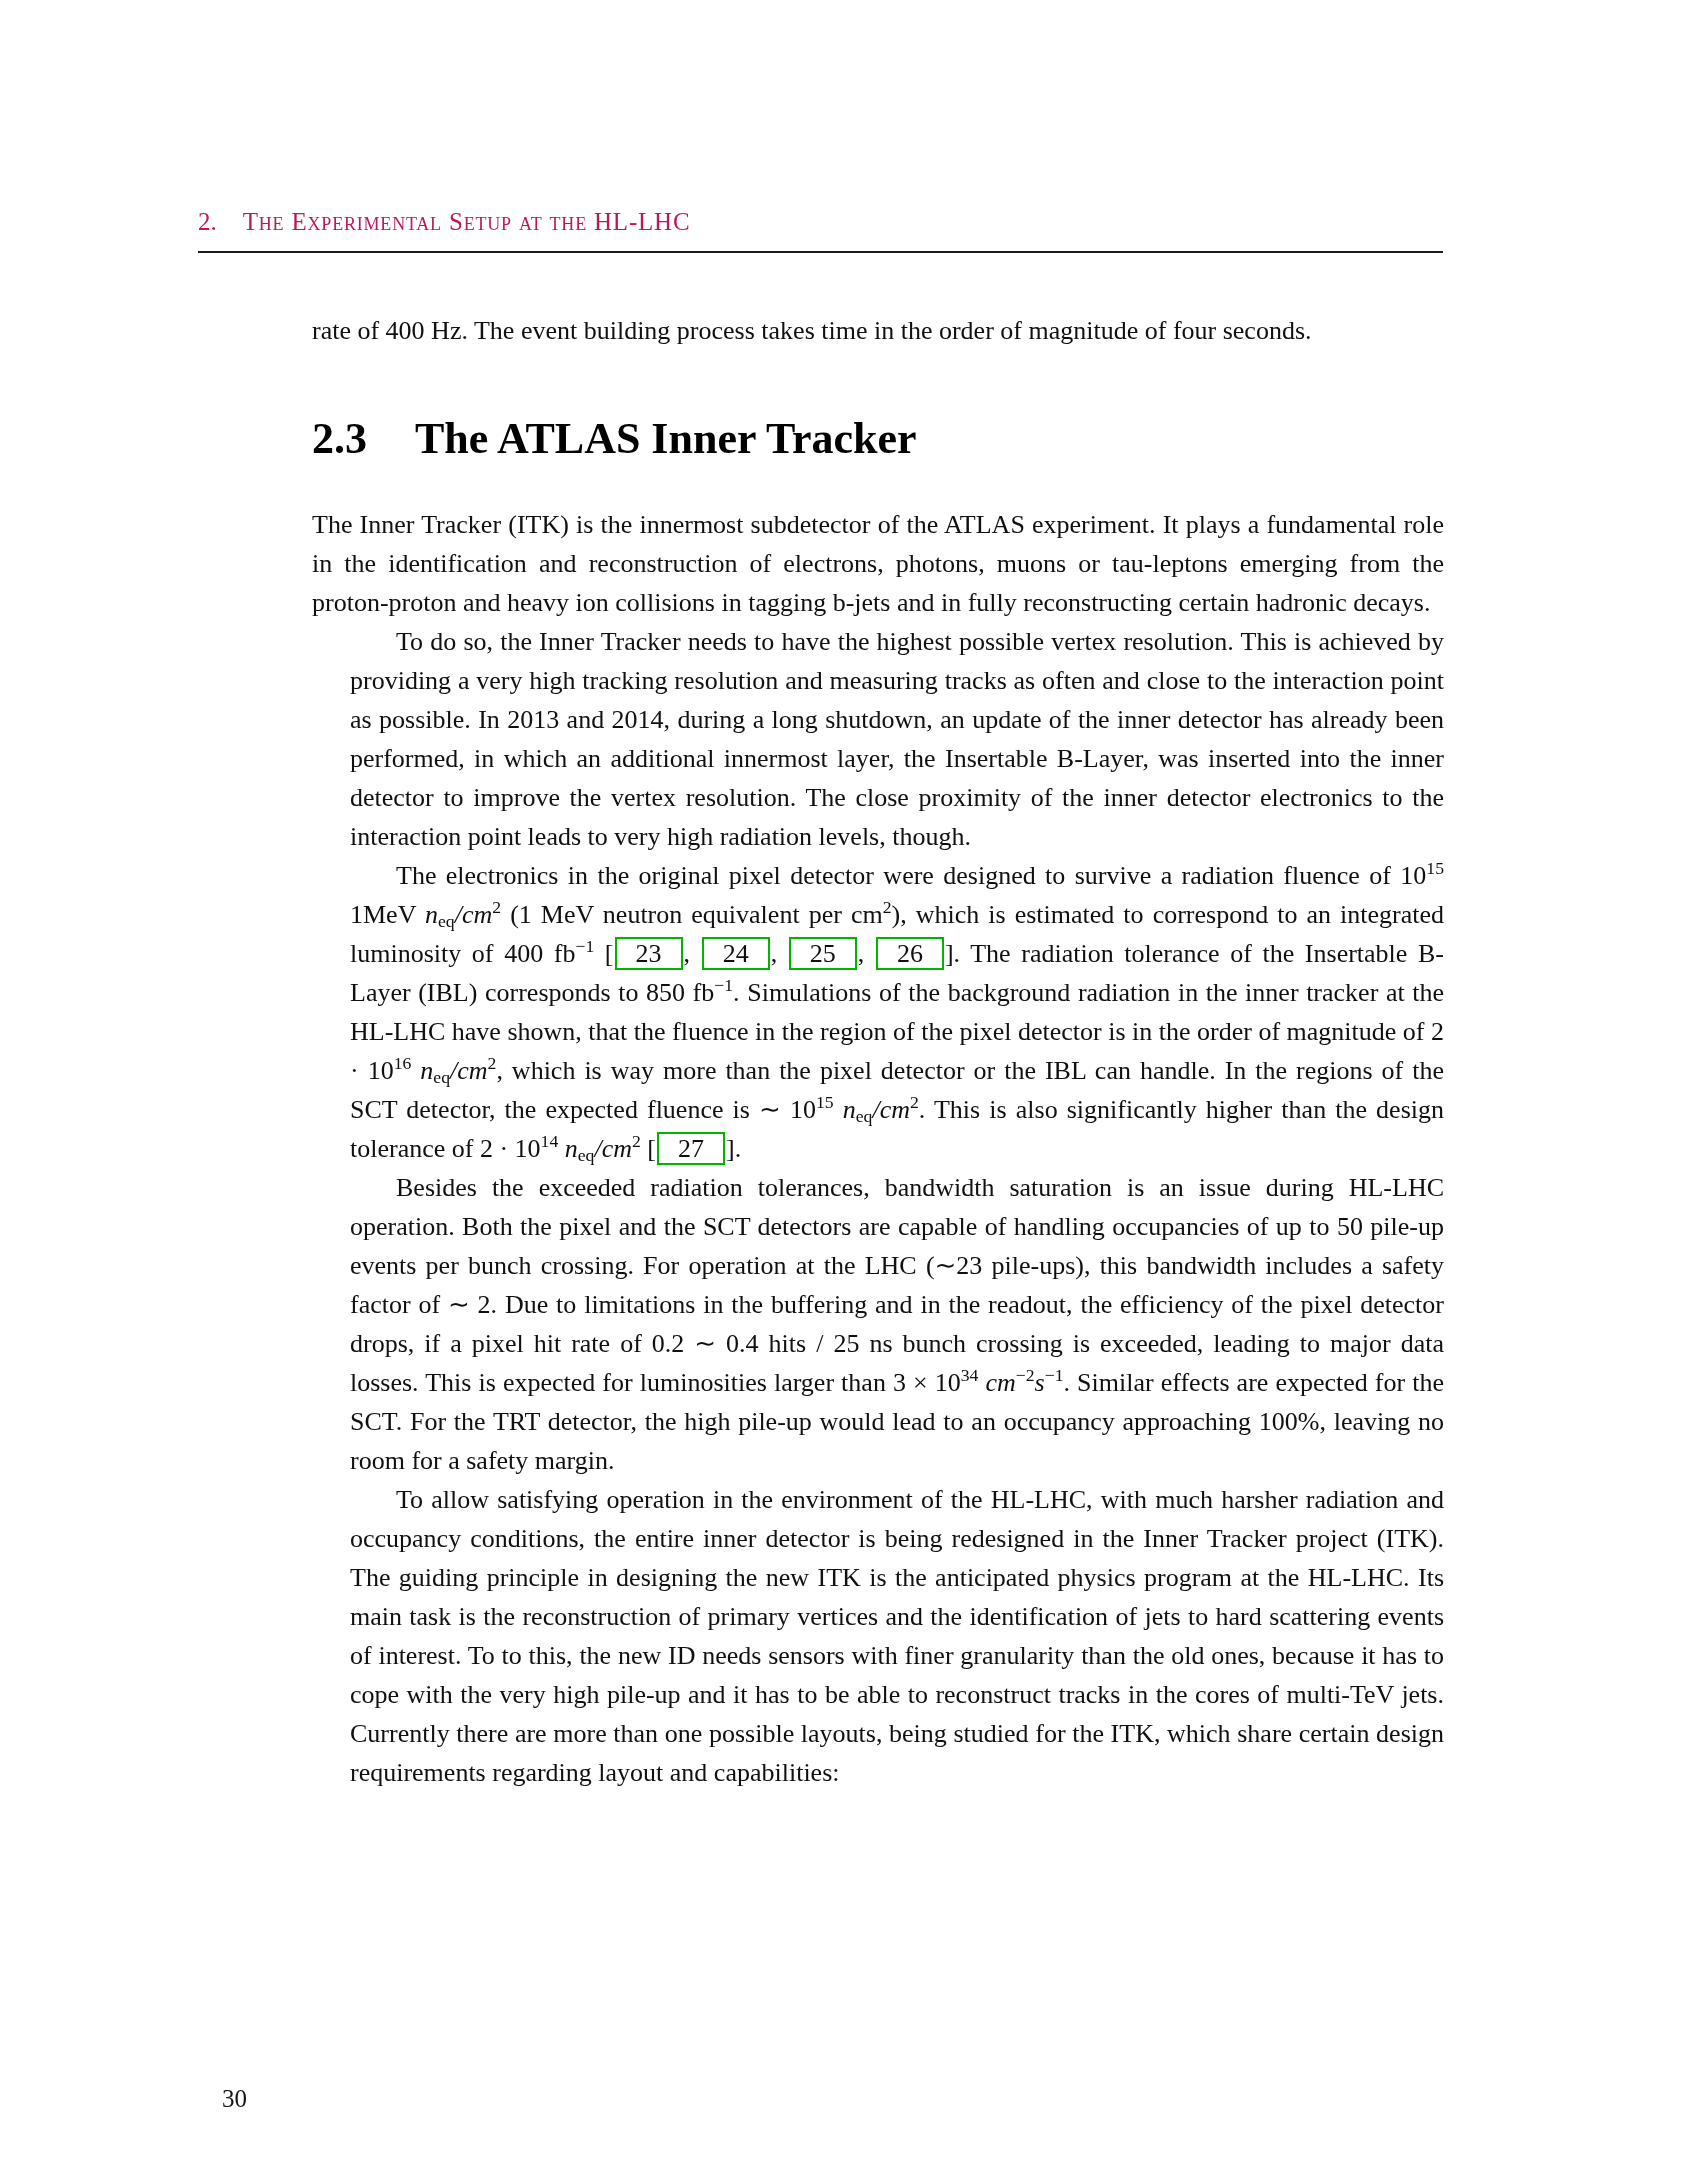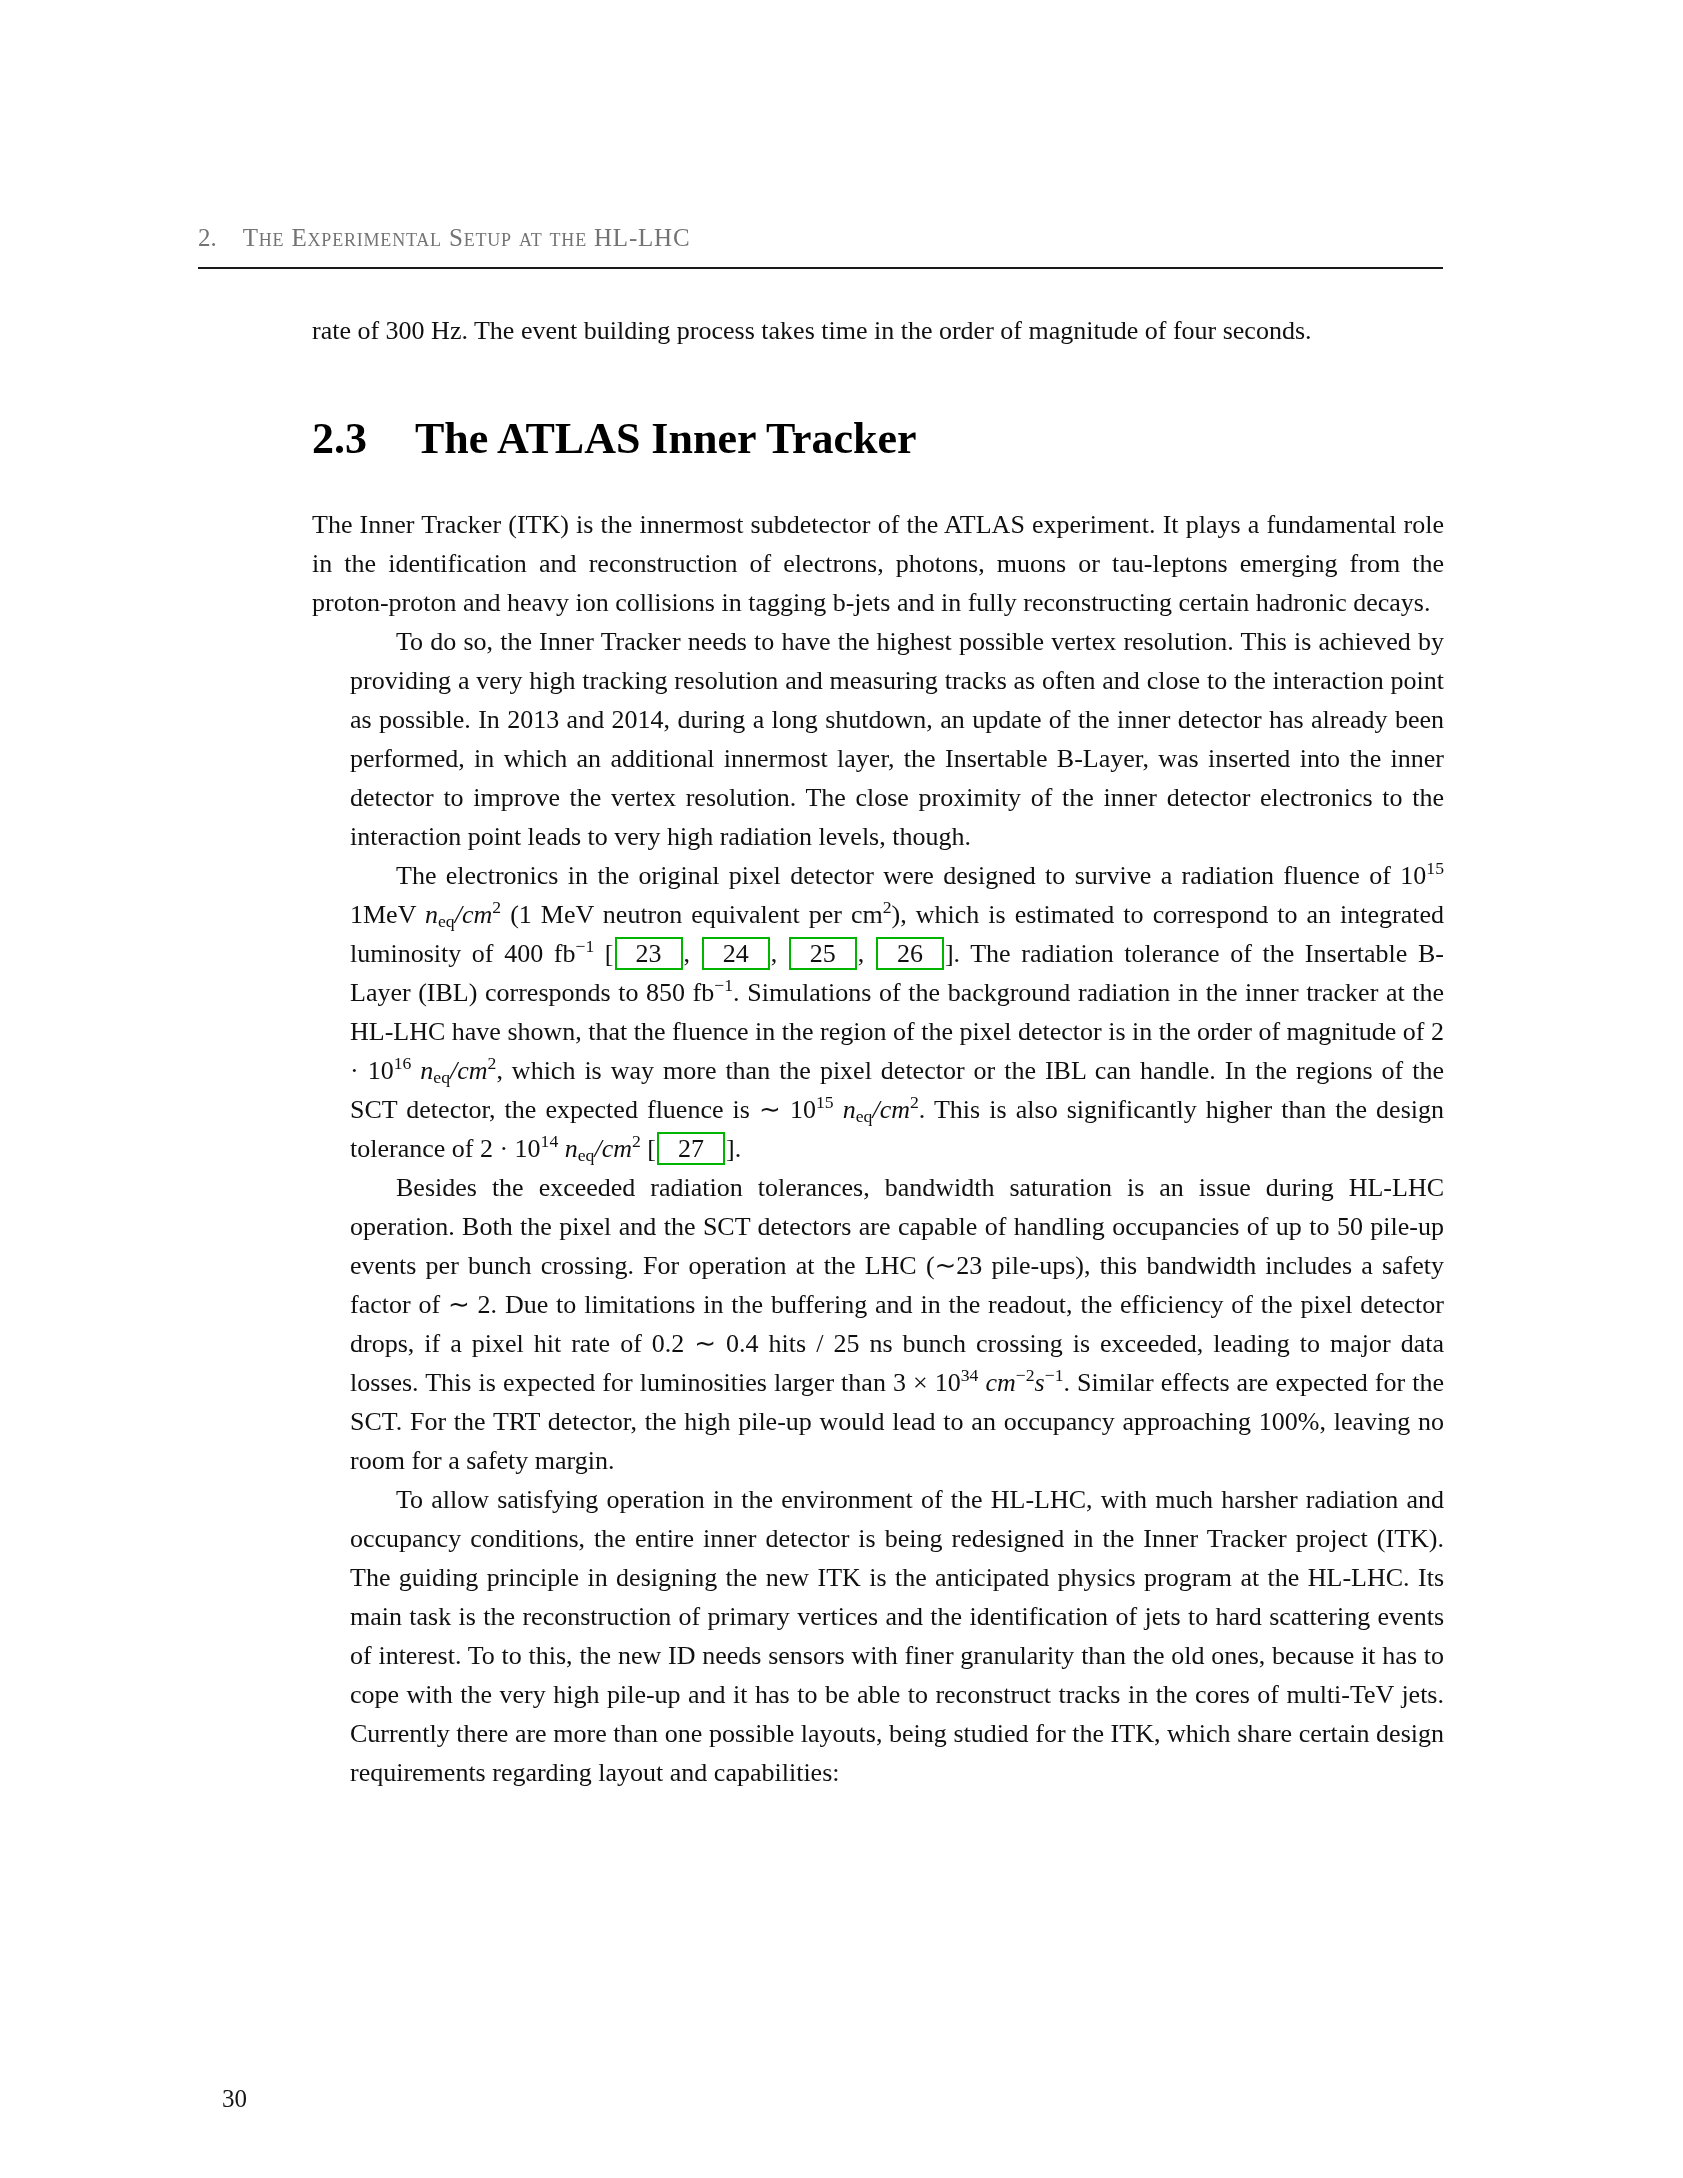--- a/index.html
+++ b/index.html
@@ -9,24 +9,24 @@
     width:1683px; height:2178px;
     position:relative;
     font-family:"Liberation Serif", serif;
     color:#101010;
     overflow:hidden;
   }
 
   
   .running-head {
     position:absolute;
-    left:198px; top:224px;
+    left:198px; top:208px;
     width:1245px;
     font-size:25px;
-    color:#737373;
+    color:#be185d;
   }
   .chap-num { margin-right:26px; }
   .chap-title {
     font-variant:small-caps;
     letter-spacing:0.8px;
   }
   .head-rule {
     margin-top:15px;
     height:2px;
     background:#1a1a1a;
@@ -93,21 +93,21 @@
 
 <header class="running-head">
   <div class="head-line">
     <span class="chap-num">2.</span><span class="chap-title">The Experimental Setup at the HL-LHC</span>
   </div>
   <div class="head-rule"></div>
 </header>
 
 <main class="content">
   <div>
-      <p class="para">rate of 300 Hz. The event building process takes time in the order of magnitude of four seconds.</p>
+      <p class="para">rate of 400 Hz. The event building process takes time in the order of magnitude of four seconds.</p>
     </div>
 
   <h2 class="section-heading">
     <span class="sec-num">2.3</span><span class="sec-title">The ATLAS Inner Tracker</span>
   </h2>
 
   <div>
       <p class="para">The Inner Tracker (ITK) is the innermost subdetector of the ATLAS experiment. It plays a fundamental role in the identification and reconstruction of electrons, photons, muons or tau-leptons emerging from the proton-proton and heavy ion collisions in tagging b-jets and in fully reconstructing certain hadronic decays.</p>
       <p class="para indent">To do so, the Inner Tracker needs to have the highest possible vertex resolution. This is achieved by providing a very high tracking resolution and measuring tracks as often and close to the interaction point as possible. In 2013 and 2014, during a long shutdown, an update of the inner detector has already been performed, in which an additional innermost layer, the Insertable B-Layer, was inserted into the inner detector to improve the vertex resolution. The close proximity of the inner detector electronics to the interaction point leads to very high radiation levels, though.</p>
       <p class="para indent">The electronics in the original pixel detector were designed to survive a radiation fluence of 10<sup>15</sup> 1MeV <span class="it">n</span><sub>eq</sub><span class="it">/cm</span><sup>2</sup> (1 MeV neutron equivalent per cm<sup>2</sup>), which is estimated to correspond to an integrated luminosity of 400 fb<sup>−1</sup> [<span class="cite">23</span>, <span class="cite">24</span>, <span class="cite">25</span>, <span class="cite">26</span>]. The radiation tolerance of the Insertable B-Layer (IBL) corresponds to 850 fb<sup>−1</sup>. Simulations of the background radiation in the inner tracker at the HL-LHC have shown, that the fluence in the region of the pixel detector is in the order of magnitude of 2 · 10<sup>16</sup> <span class="it">n</span><sub>eq</sub><span class="it">/cm</span><sup>2</sup>, which is way more than the pixel detector or the IBL can handle. In the regions of the SCT detector, the expected fluence is ∼ 10<sup>15</sup> <span class="it">n</span><sub>eq</sub><span class="it">/cm</span><sup>2</sup>. This is also significantly higher than the design tolerance of 2 · 10<sup>14</sup> <span class="it">n</span><sub>eq</sub><span class="it">/cm</span><sup>2</sup> [<span class="cite">27</span>].</p>

